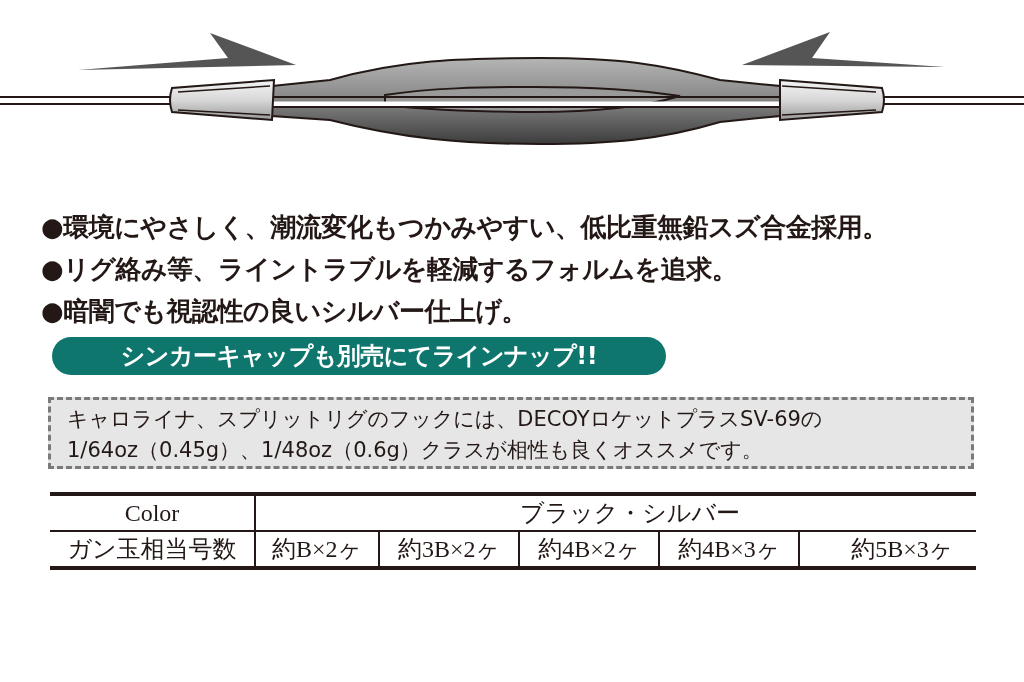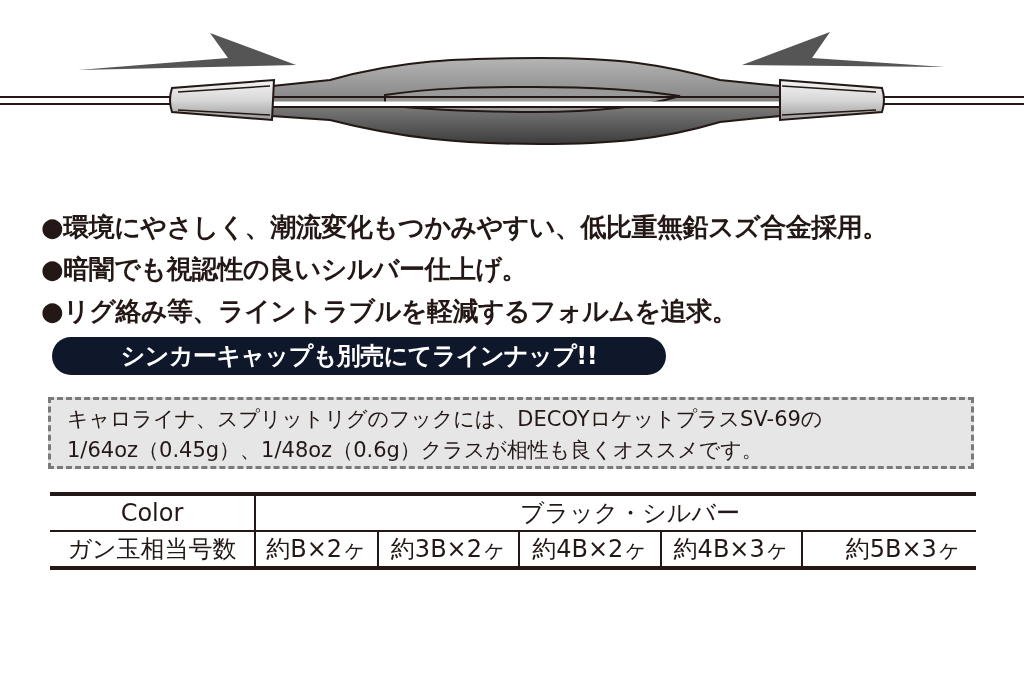--- a/index.html
+++ b/index.html
@@ -1,25 +1,25 @@
 <!DOCTYPE html>
 <html><head>
 <meta charset="utf-8">
 <style>
   html,body{margin:0;padding:0;background:#fff;}
   body{width:1024px;height:682px;position:relative;overflow:hidden;font-family:"DejaVu Sans","Liberation Sans",sans-serif;color:#231815;}
   .illus{position:absolute;left:0;top:0;width:1024px;height:160px;}
   .features{position:absolute;left:41px;top:186px;margin-top:20px;}
   .feature{font-size:26px;line-height:42px;font-weight:bold;letter-spacing:-0.5px;white-space:nowrap;}
   .bullet{display:inline-block;}
-  .pill{position:absolute;left:52px;top:337px;width:614px;height:38px;background:#0f172a;border-radius:19px;color:#fff;font-size:24px;line-height:38px;font-weight:bold;text-align:center;letter-spacing:-0.5px;}
+  .pill{position:absolute;left:52px;top:337px;width:614px;height:38px;background:#0f766e;border-radius:19px;color:#fff;font-size:24px;line-height:38px;font-weight:bold;text-align:center;letter-spacing:-0.5px;}
   .notebox{position:absolute;left:48px;top:397px;width:926px;height:72px;background:#e6e6e6;border:3px dashed #7a7a7a;box-sizing:border-box;padding:4px 16px;}
   .note-line{font-size:21px;line-height:31px;white-space:nowrap;letter-spacing:0px;}
   table.spec{position:absolute;left:50px;top:492px;width:926px;border-collapse:collapse;border-top:4px solid #231815;border-bottom:4px solid #231815;}
-  table.spec td{border-bottom:2px solid #231815;border-right:2px solid #231815;text-align:center;font-size:24px;height:34px;padding:0;line-height:34px;white-space:nowrap;}
+  table.spec td{border-bottom:2px solid #231815;border-right:2px solid #231815;text-align:center;font-size:24px;height:34px;padding:0;line-height:34px;white-space:nowrap;font-family:Liberation Serif, serif;}
   table.spec tr:last-child td{border-bottom:none;}
   table.spec td:last-child{border-right:none;padding-left:28px;}
   table.spec td.rowhead{width:204px;}
 </style>
 </head>
 <body>
 
 <svg class="illus" viewBox="0 0 1024 160" xmlns="http://www.w3.org/2000/svg">
   <defs>
     <linearGradient id="bodyGrad" x1="0" y1="0" x2="0" y2="1">
@@ -64,24 +64,24 @@
     <line x1="782" y1="86" x2="876" y2="92" stroke="#231815" stroke-width="1.5"></line>
     <line x1="782" y1="115" x2="876" y2="110" stroke="#231815" stroke-width="1.5"></line>
   </g>
 </svg>
 
 <div class="features">
   <div class="feature">
     <span class="bullet">●</span><span>環境にやさしく、潮流変化もつかみやすい、低比重無鉛スズ合金採用。</span>
   </div>
   <div class="feature">
-    <span class="bullet">●</span><span>暗闇でも視認性の良いシルバー仕上げ。</span>
+    <span class="bullet">●</span><span>リグ絡み等、ライントラブルを軽減するフォルムを追求。</span>
   </div>
   <div class="feature">
-    <span class="bullet">●</span><span>リグ絡み等、ライントラブルを軽減するフォルムを追求。</span>
+    <span class="bullet">●</span><span>暗闇でも視認性の良いシルバー仕上げ。</span>
   </div>
 </div>
 
 <div class="pill">シンカーキャップも別売にてラインナップ!!</div>
 
 <div class="notebox">
   <div class="note-line">キャロライナ、スプリットリグのフックには、DECOYロケットプラスSV-69の</div>
   <div class="note-line">1/64oz（0.45g）、1/48oz（0.6g）クラスが相性も良くオススメです。</div>
 </div>
 

